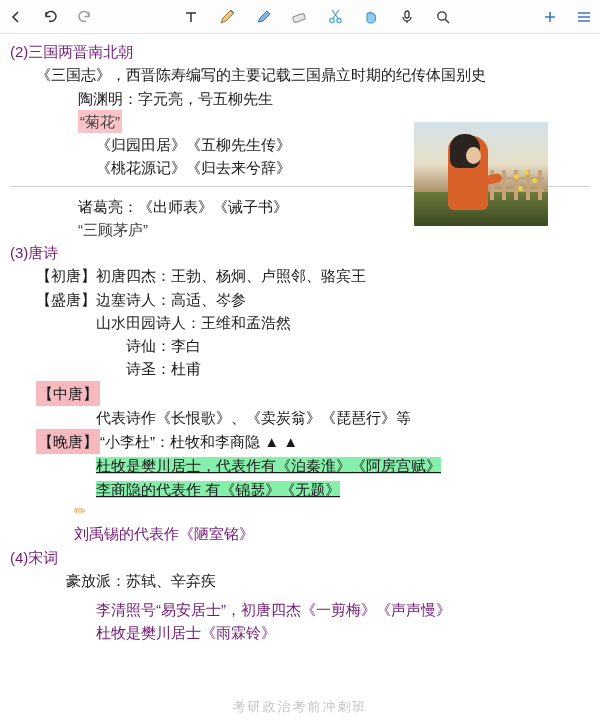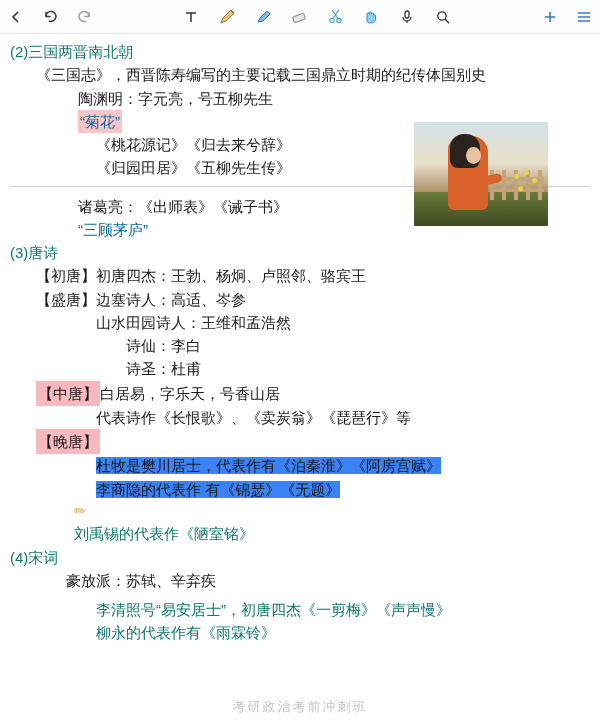--- a/index.html
+++ b/index.html
@@ -46,25 +46,25 @@
     box-sizing: border-box;
     height: 686px;
   }
   .line {
     font-size: 15px;
     color: #1a1a1a;
     line-height: 1.55;
     white-space: nowrap;
     font-family: "Liberation Sans", sans-serif;
   }
-  .blue { color: #0f766e; }
-  .red { color: #0369a1; }
+  .blue { color: #701a75; }
+  .red { color: #404040; }
   .pink-bg { background: #f9c3c7; padding: 0 2px; }
   .pink-bg-strong { background: #f6b9bd; padding: 1px 2px; text-align: center; }
-  .hl-pink { background: #3b82f6; }
+  .hl-pink { background: #86efac; text-decoration: underline; }
   .indent1 { padding-left: 26px; }
   .indent2 { padding-left: 56px; flex-direction: column; }
   .indent3 { padding-left: 86px; }
   .indent4 { padding-left: 116px; }
   .rule {
     border: none;
     border-top: 1px solid #cfcfcf;
     margin: 6px 0 8px 0;
   }
   .row { display: flex; align-items: baseline; }
@@ -221,24 +221,24 @@
     <span class="blue">(2)三国两晋南北朝</span>
   </div>
   <div class="line indent1">
     <span>《三国志》，西晋陈寿编写的主要记载三国鼎立时期的纪传体国别史</span>
   </div>
   <div class="line indent2 row">
     <span>陶渊明：字元亮，号五柳先生</span>
     <span class="red pink-bg" style="margin-left:12px">“菊花”</span>
   </div>
   <div class="line indent3">
+    <span>《归园田居》《五柳先生传》</span>
+  </div>
+  <div class="line indent3">
     <span>《桃花源记》《归去来兮辞》</span>
-  </div>
-  <div class="line indent3">
-    <span>《归园田居》《五柳先生传》</span>
   </div>
 
   <hr class="rule">
 
   <div class="line indent2 row">
     <span>诸葛亮：《出师表》《诫子书》</span>
     <span class="red" style="margin-left:12px">“三顾茅庐”</span>
   </div>
 
   <div class="line">
@@ -257,27 +257,27 @@
     <span>山水田园诗人：王维和孟浩然</span>
   </div>
   <div class="line indent4">
     <span>诗仙：李白</span>
   </div>
   <div class="line indent4">
     <span>诗圣：杜甫</span>
   </div>
   <div class="line indent1 row">
     <span class="pink-bg-strong">【中唐】</span>
-    <span>白居易，字乐天，号香山居</span>
   </div>
   <div class="line indent3">
     <span>代表诗作《长恨歌》、《卖炭翁》《琵琶行》等</span>
   </div>
   <div class="line indent1 row">
     <span class="pink-bg-strong">【晚唐】</span>
+    <span>“小李杜”：杜牧和李商隐 ▲ ▲</span>
   </div>
   <div class="line indent3">
     <span class="hl-pink">杜牧是樊川居士，代表作有《泊秦淮》《阿房宫赋》</span>
   </div>
   <div class="line indent3">
     <span class="hl-pink">李商隐的代表作 有《锦瑟》《无题》</span>
   </div>
   <div class="line indent2 row">
     <span class="pen-icon">✏</span>
     <span class="blue" style="margin-left:8px">刘禹锡的代表作《陋室铭》</span>
@@ -286,17 +286,17 @@
   <div class="line">
     <span class="blue">(4)宋词</span>
   </div>
   <div class="line indent2">
     <span>豪放派：苏轼、辛弃疾</span>
   </div>
   <div class="line indent3" style="margin-top:6px">
     <span class="blue">李清照号“易安居士”，初唐四杰《一剪梅》《声声慢》</span>
   </div>
   <div class="line indent3">
-    <span class="blue">柳永的代表作有《雨霖铃》</span>
+    <span class="blue">杜牧是樊川居士《雨霖铃》</span>
   </div>
 
   <div class="watermark">考研政治考前冲刺班</div>
 </div>
 
 </body></html>

